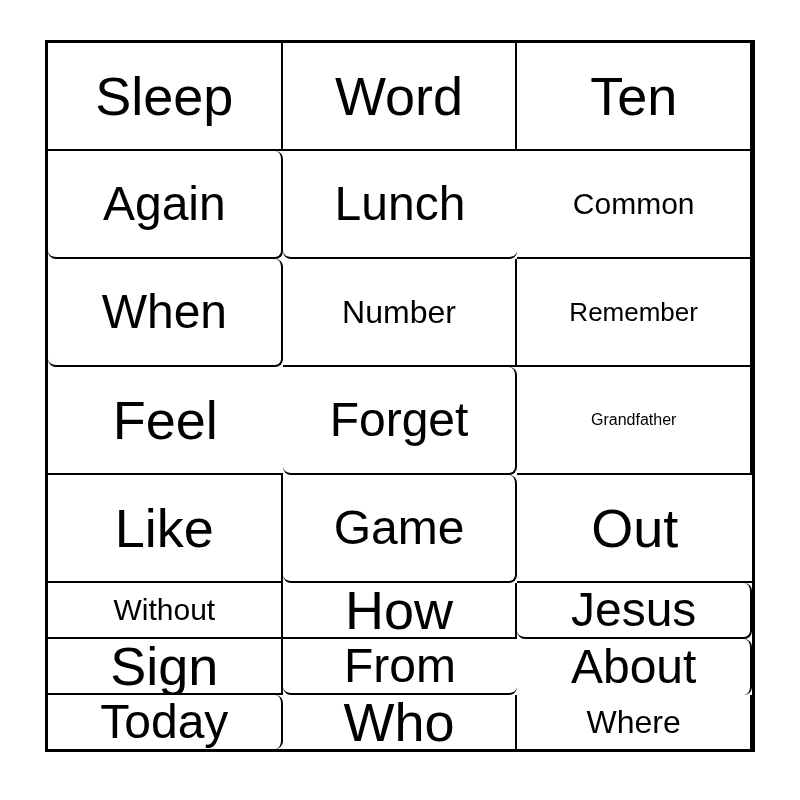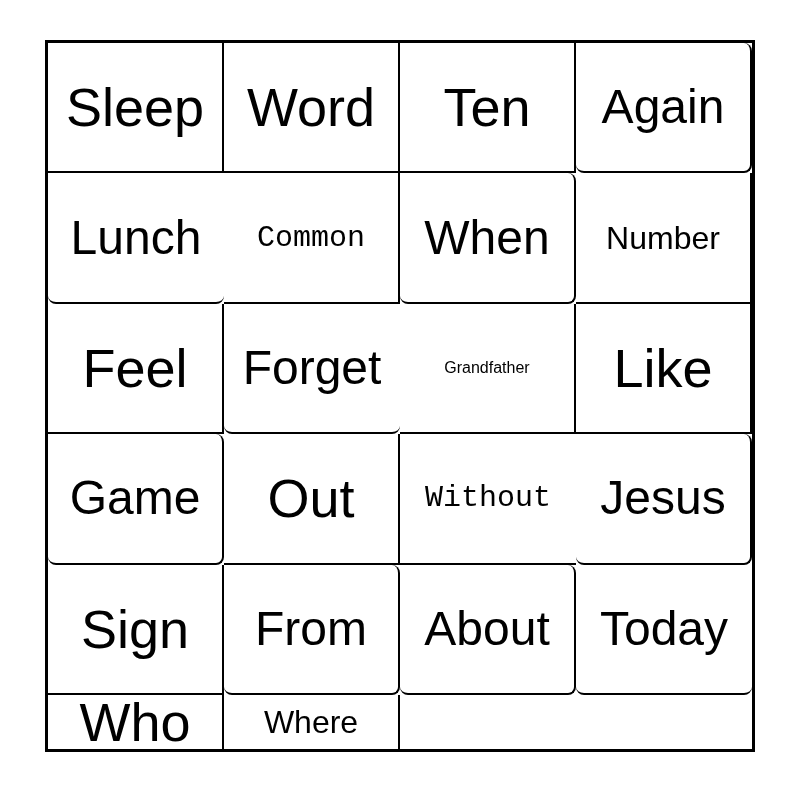--- a/index.html
+++ b/index.html
@@ -15,21 +15,21 @@
   }
   #bingo-card {
     position: absolute;
     left: 45px;
     top: 40px;
     width: 710px;
     height: 712px;
     border: 3px solid #000000;
     box-sizing: border-box;
     display: grid;
-    grid-template-columns: repeat(4, 1fr);
+    grid-template-columns: repeat(3, 1fr);
     grid-template-rows: repeat(5, 1fr);
   }
   .cell {
     border-right: 2px solid #000000;
     border-bottom: 2px solid #000000;
     box-sizing: border-box;
     display: flex;
     align-items: center;
     justify-content: center;
     overflow: hidden;
@@ -39,43 +39,45 @@
   }
   #bingo-card .cell:nth-child(5n) {
     border-right: none;
   }
   #bingo-card .cell:nth-child(n+21) {
     border-bottom: none;
   }
   .fs-xl { font-size: 54px; }
   .fs-lg { font-size: 48px; border-radius: 8px; }
   .fs-md { font-size: 32px; }
-  .fs-sm { font-size: 30px; font-family: Liberation Mono, monospace; }
+  .fs-sm { font-size: 30px; }
   .fs-xs { font-size: 26px; }
   .fs-xxs { font-size: 16px; }
 </style>
 </head>
 <body>
 
 <div id="bingo-card">
     <div class="cell fs-xl">Sleep</div>
     <div class="cell fs-xl">Word</div>
     <div class="cell fs-xl">Ten</div>
     <div class="cell fs-lg">Again</div>
     <div class="cell fs-lg">Lunch</div>
     <div class="cell fs-sm">Common</div>
     <div class="cell fs-lg">When</div>
     <div class="cell fs-md">Number</div>
+    <div class="cell fs-xs">Remember</div>
     <div class="cell fs-xl">Feel</div>
     <div class="cell fs-lg">Forget</div>
     <div class="cell fs-xxs">Grandfather</div>
     <div class="cell fs-xl">Like</div>
     <div class="cell fs-lg">Game</div>
     <div class="cell fs-xl">Out</div>
     <div class="cell fs-sm">Without</div>
+    <div class="cell fs-xl">How</div>
     <div class="cell fs-lg">Jesus</div>
     <div class="cell fs-xl">Sign</div>
     <div class="cell fs-lg">From</div>
     <div class="cell fs-lg">About</div>
     <div class="cell fs-lg">Today</div>
     <div class="cell fs-xl">Who</div>
     <div class="cell fs-md">Where</div>
   </div>
 
 </body></html>

